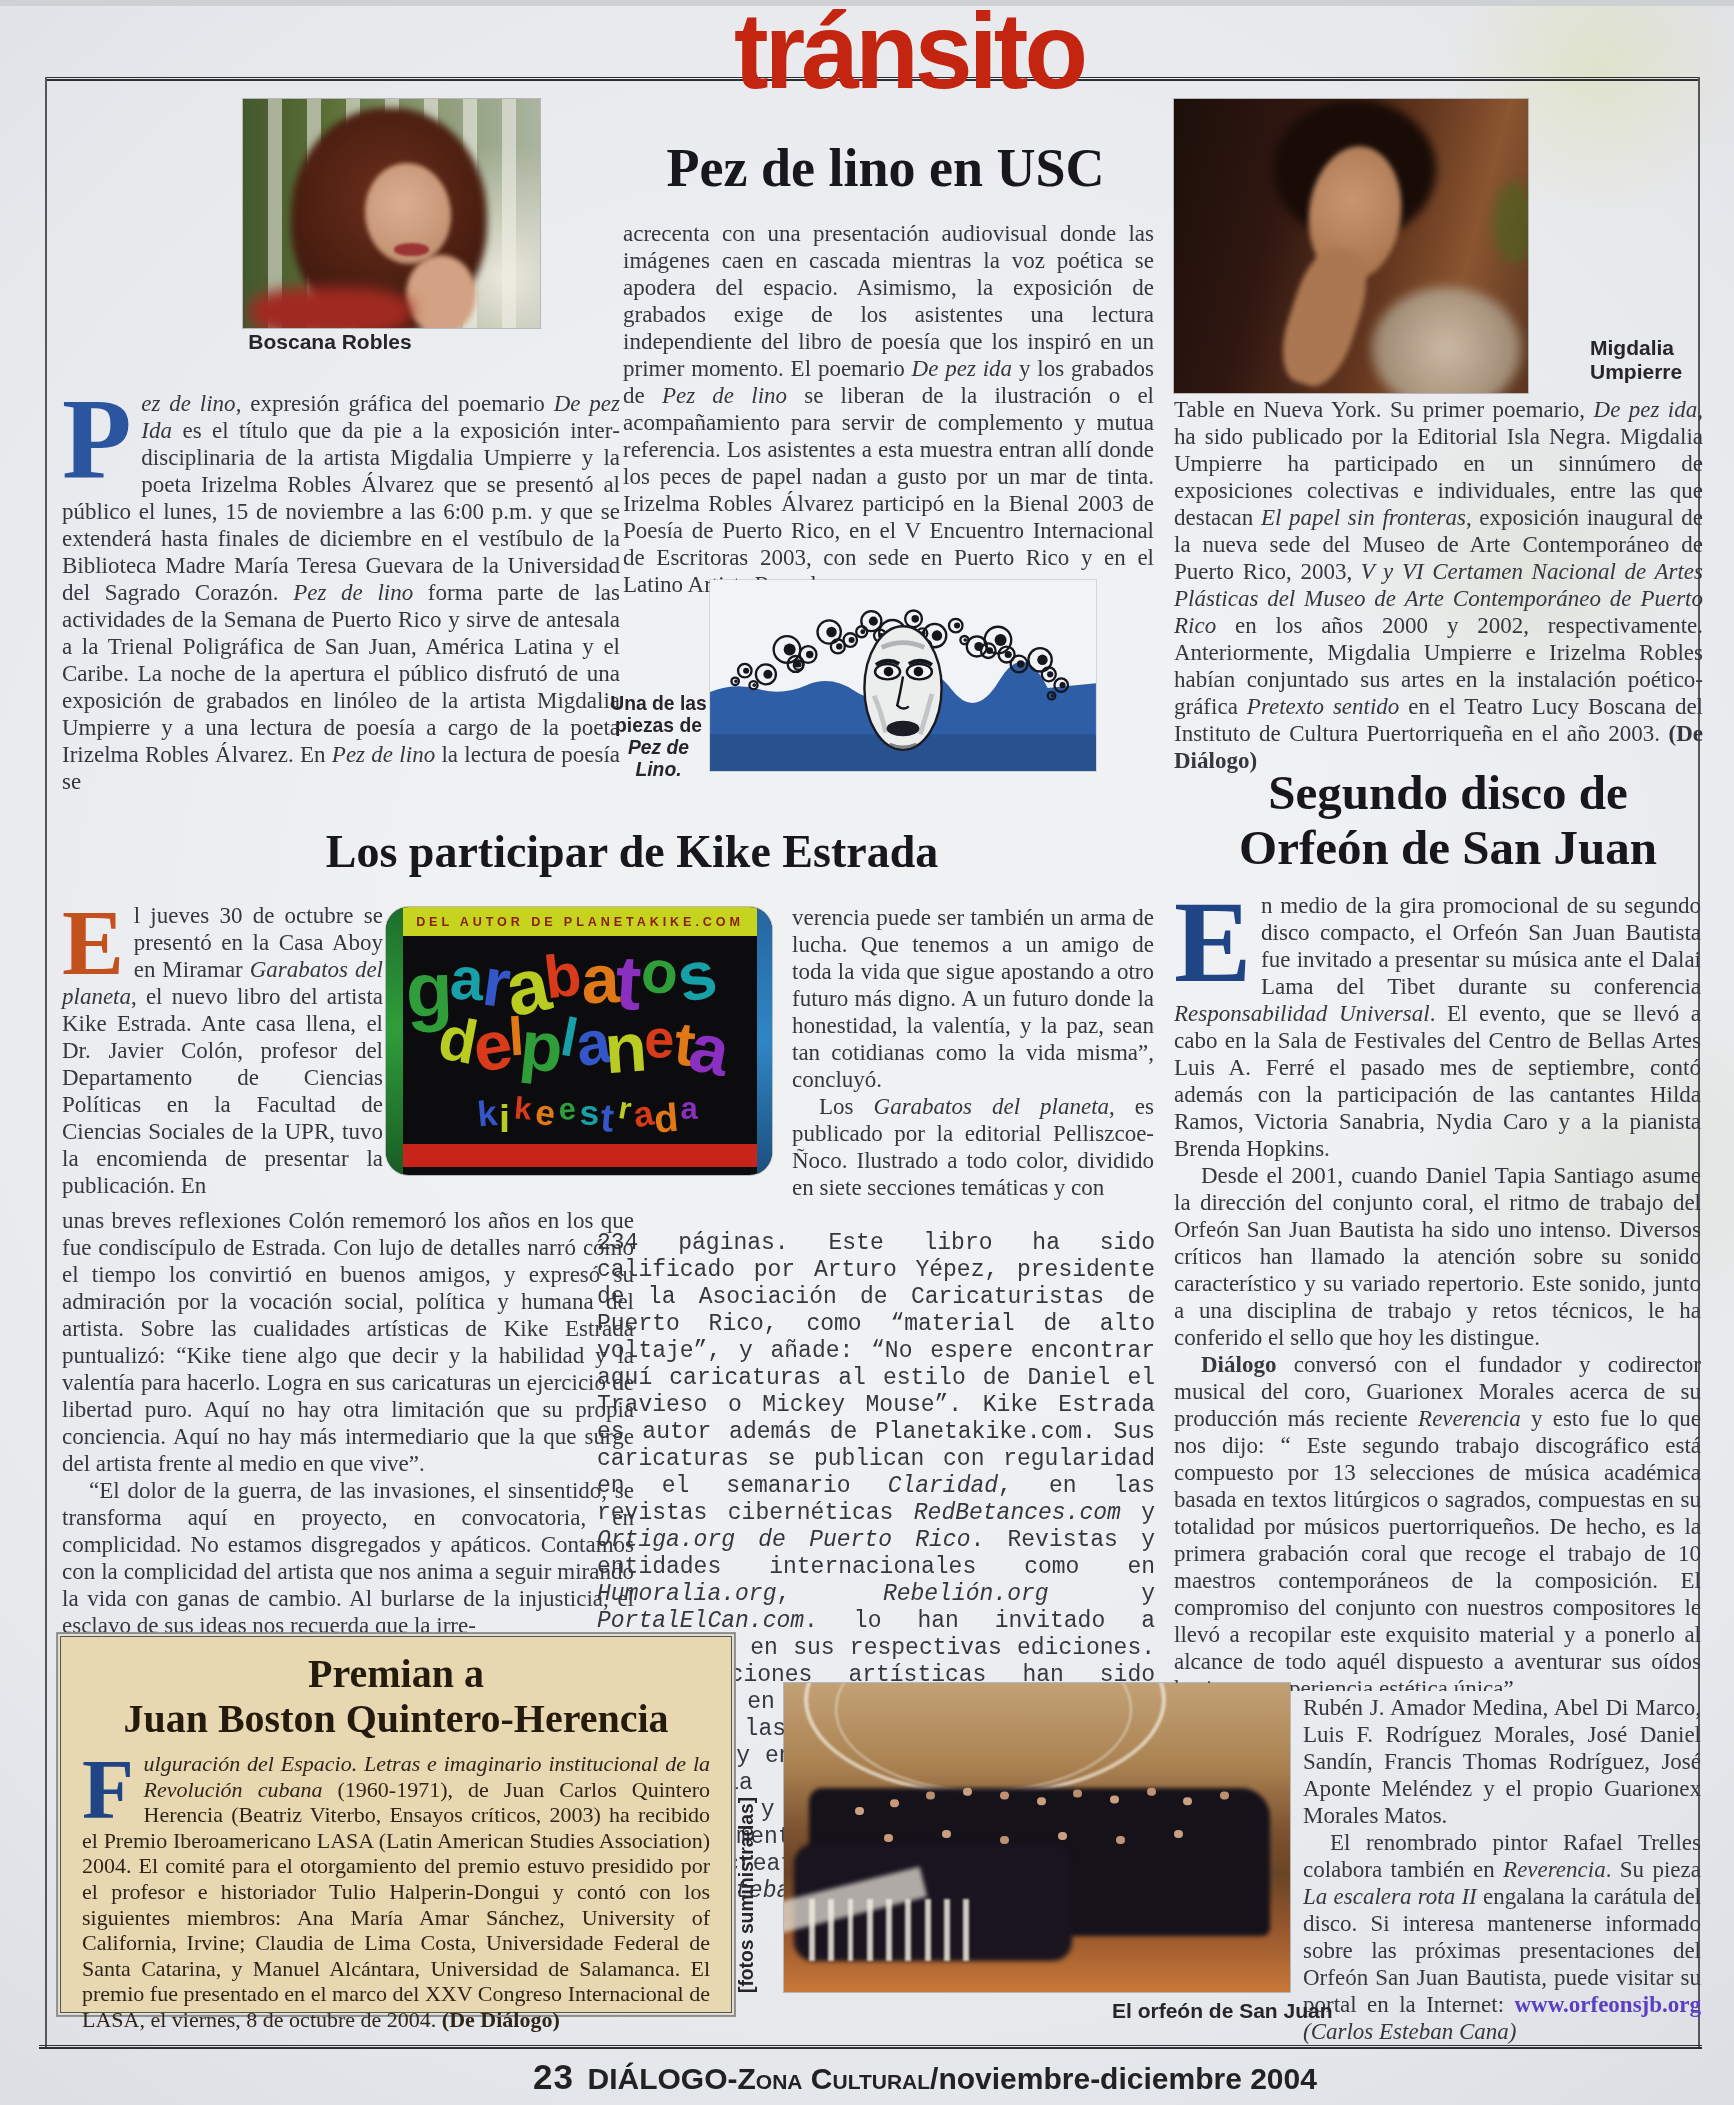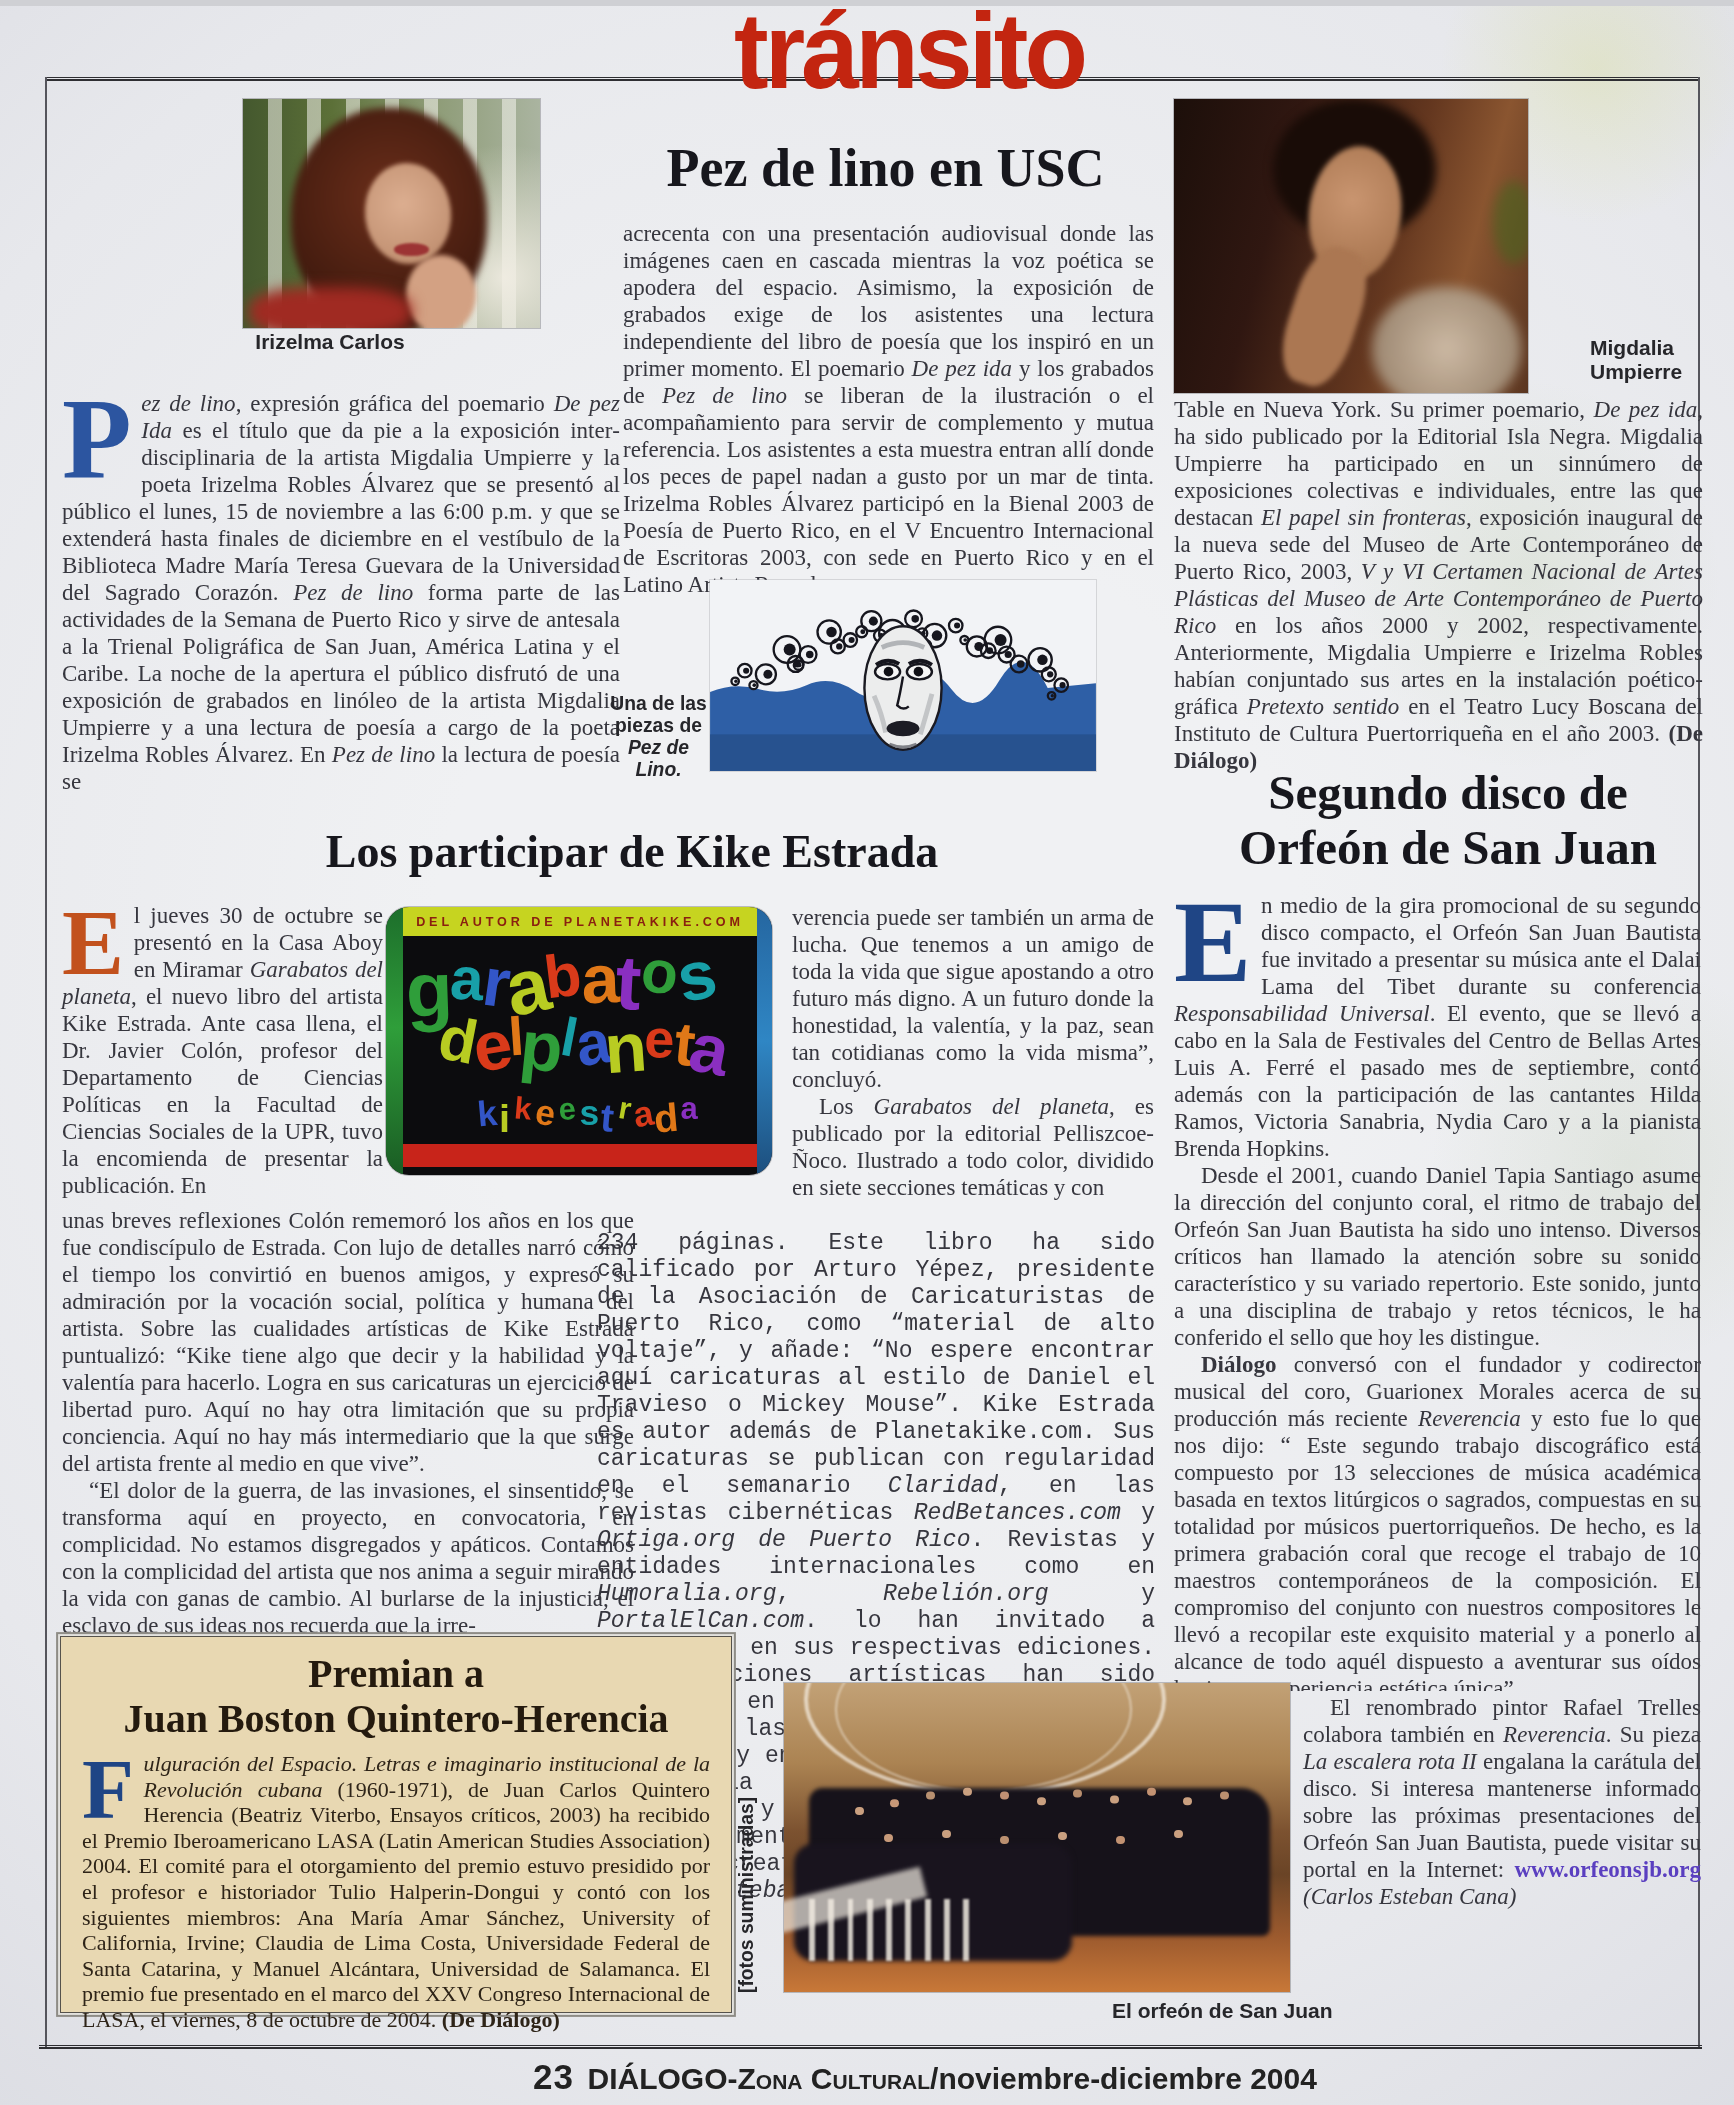--- a/index.html
+++ b/index.html
@@ -100,21 +100,21 @@
 
   <div class="abs masthead" style="left:734px;top:1.9px;">tránsito</div>
 
   <div class="abs photo ph-iri" style="left:243px;top:93px;width:297px;height:229px;">
     <div class="blob iri-hair"></div>
     <div class="blob iri-face"></div>
     <div class="blob iri-hand"></div>
     <div class="blob iri-lips"></div>
     <div class="blob iri-red"></div>
   </div>
-  <div class="abs cap center" style="left:241px;top:324px;width:178px;">Irizelma Carlos</div>
+  <div class="abs cap center" style="left:241px;top:324px;width:178px;">Boscana Robles</div>
 
   <div class="abs hl" style="left:608px;top:133px;width:555px;font-size:54px;line-height:58px;">Pez de lino en USC</div>
 
   <div class="abs photo ph-mig" style="left:1174px;top:93px;width:354px;height:294px;">
     <div class="blob mig-hair"></div>
     <div class="blob mig-face"></div>
     <div class="blob mig-arm"></div>
     <div class="blob mig-blouse"></div>
     <div class="blob mig-green"></div>
   </div>
@@ -251,20 +251,21 @@
   </div>
 
   <div class="abs body" style="left:1174px;top:886px;width:527px;height:799px;overflow:hidden;">
     <p><span class="dropcap dc-navy" style="font-size:116px;">E</span><span>n medio de la gira promocional de su segundo disco compacto, el Orfeón San Juan Bautista fue invitado a presentar su música ante el Dalai Lama del Tibet durante su conferencia <i>Responsabilidad Universal</i>. El evento, que se llevó a cabo en la Sala de Festivales del Centro de Bellas Artes Luis A. Ferré el pasado mes de septiembre, contó además con la participación de las cantantes Hilda Ramos, Victoria Sanabria, Nydia Caro y a la pianista Brenda Hopkins.</span></p>
     <p class="ind">Desde el 2001, cuando Daniel Tapia Santiago asume la dirección del conjunto coral, el ritmo de trabajo del Orfeón San Juan Bautista ha sido uno intenso. Diversos críticos han llamado la atención sobre su sonido característico y su variado repertorio. Este sonido, junto a una disciplina de trabajo y retos técnicos, le ha conferido el sello que hoy les distingue.</p>
     <p class="ind"><b>Diálogo</b> conversó con el fundador y codirector musical del coro, Guarionex Morales acerca de su producción más reciente <i>Reverencia</i> y esto fue lo que nos dijo: “ Este segundo trabajo discográfico está compuesto por 13 selecciones de música académica basada en textos litúrgicos o sagrados, compuestas en su totalidad por músicos puertorriqueños. De hecho, es la primera grabación coral que recoge el trabajo de 10 maestros contemporáneos de la composición. El compromiso del conjunto con nuestros compositores le llevó a recopilar este exquisito material y a ponerlo al alcance de todo aquél dispuesto a aventurar sus oídos hacia una experiencia estética única”.</p>
 
   </div>
 
   <div class="abs body" style="left:1303px;top:1688px;width:398px;">
+    <p>Rubén J. Amador Medina, Abel Di Marco, Luis F. Rodríguez Morales, José Daniel Sandín, Francis Thomas Rodríguez, José Aponte Meléndez y el propio Guarionex Morales Matos.</p>
     <p class="ind"><span>El renombrado pintor Rafael Trelles colabora también en <i>Reverencia</i>. Su pieza <i>La escalera rota II</i> engalana la carátula del disco. Si interesa mantenerse informado sobre las próximas presentaciones del Orfeón San Juan Bautista, puede visitar su portal en la Internet:</span>
       <a class="weblink" href="#">www.orfeonsjb.org</a>
       <i>(Carlos Esteban Cana)</i></p>
   </div>
 
   <div class="abs photo ph-choir" style="left:784px;top:1677px;width:506px;height:309px;">
     <div class="choir-arch"></div>
     <div class="choir-arch2"></div>
     <div class="choir-people"></div>
     <div class="choir-people2"></div>

